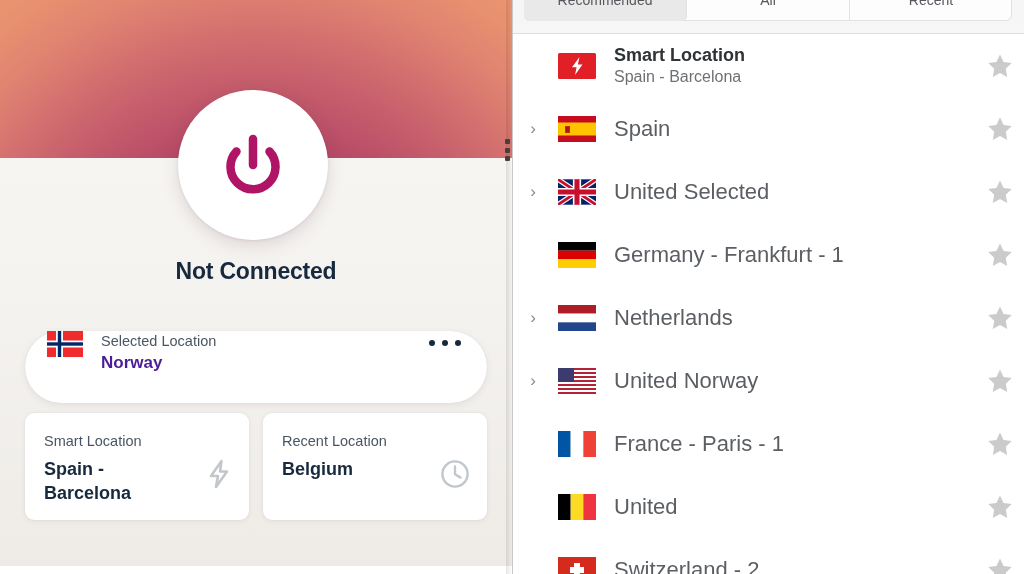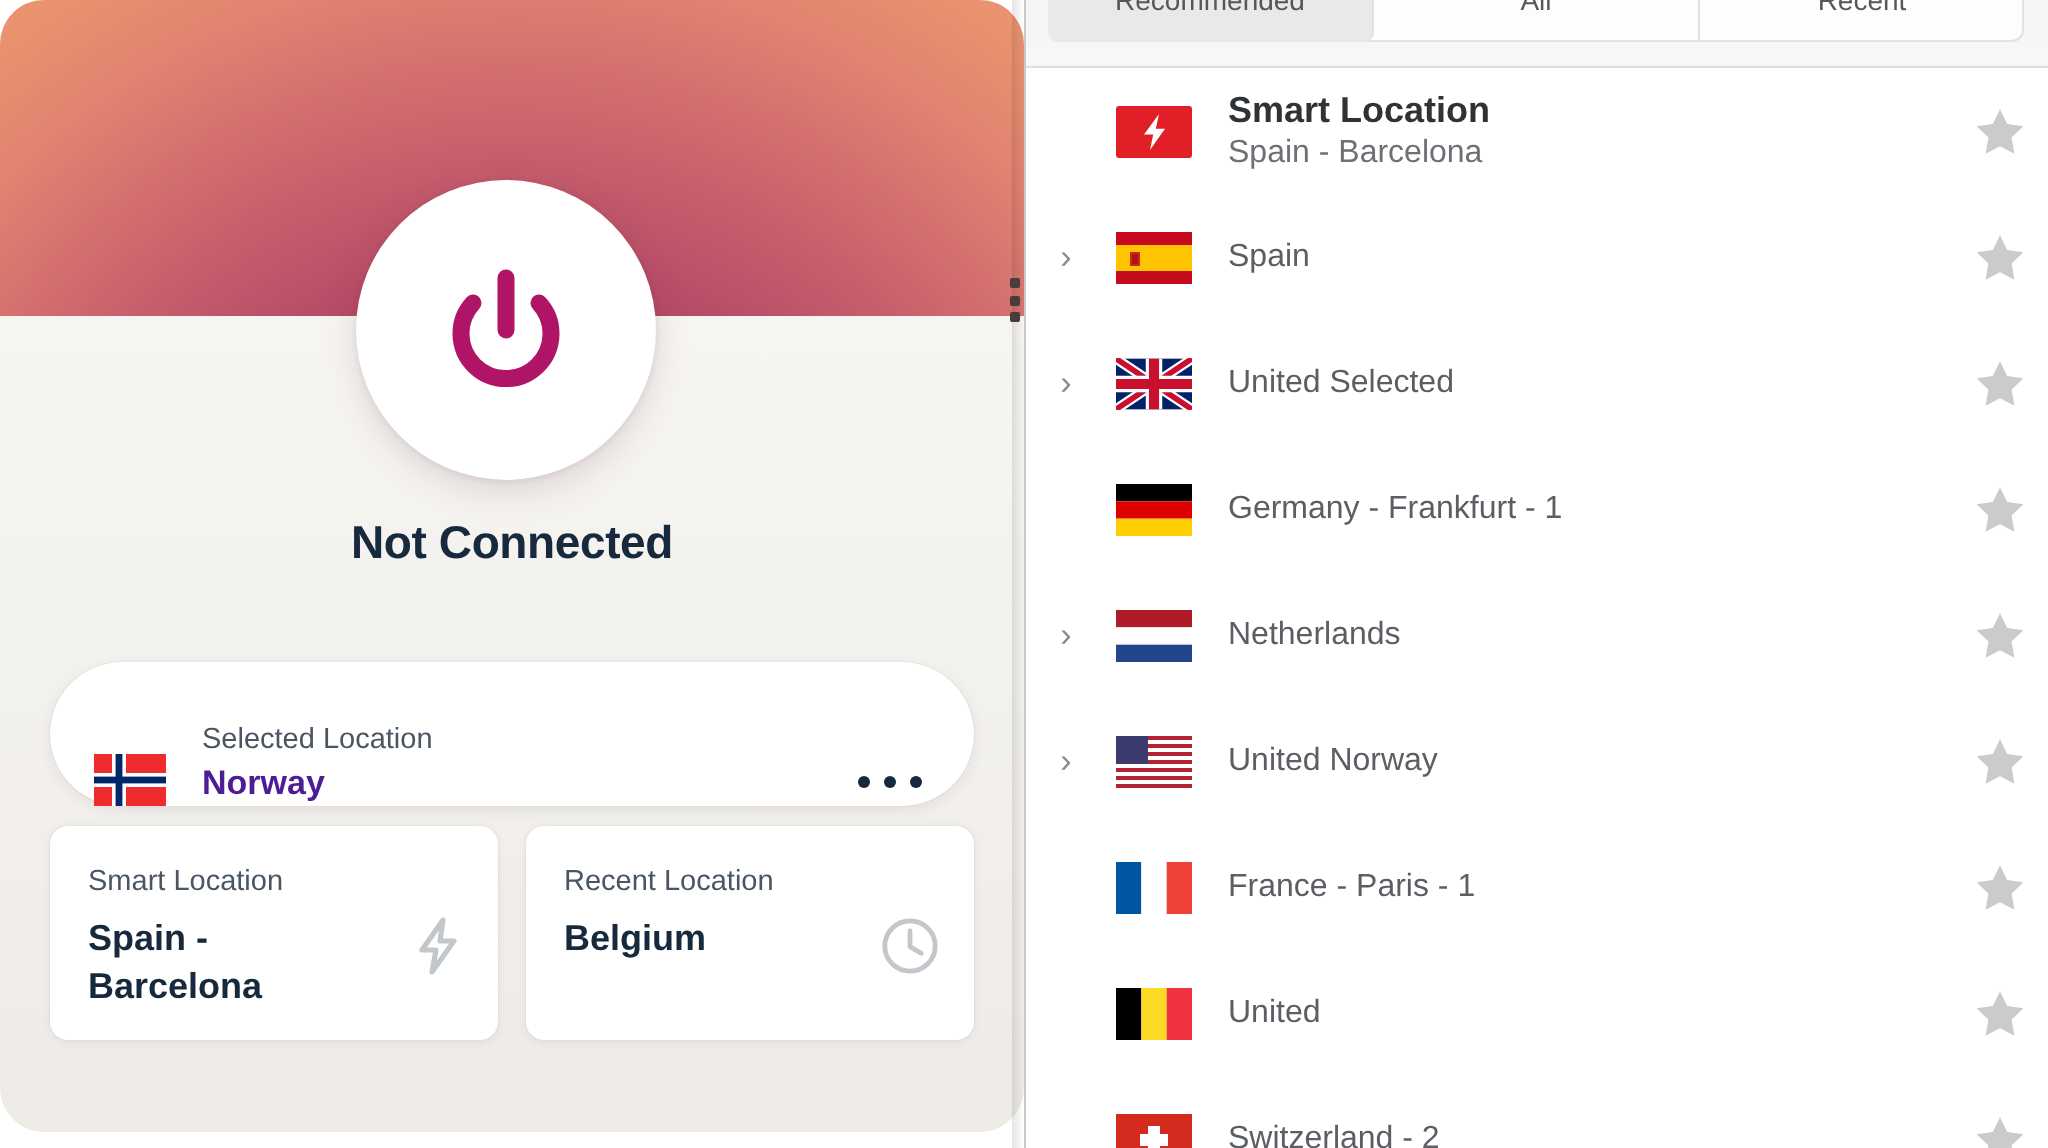--- a/index.html
+++ b/index.html
@@ -11,21 +11,20 @@
   }
   #root { position:relative; width:1024px; height:574px; display:flex; }
 
   
   .left-panel {
     position:relative;
     width:512px; height:566px;
     background:linear-gradient(180deg,#FAF9F7 0%, #F4F2EF 55%, #EEEBE7 100%);
     overflow:hidden;
     flex:0 0 512px;
-    border-radius:22px;
   }
   .hero {
     position:absolute; left:0; top:0; width:512px; height:158px;
     overflow:hidden;
   }
   .hero-glow {
     position:absolute;
     left:50%; top:-260px;
     transform:translateX(-50%);
     width:1200px; height:1200px;
@@ -76,21 +75,21 @@
     text-align:center;
     font-size:23px; font-weight:bold; letter-spacing:-0.2px;
     color:#16293D;
   }
 
   .selected-card {
     position:absolute; left:25px; top:331px;
     width:462px; height:72px;
     background:#FFFFFF; border-radius:36px;
     box-shadow:0 2px 7px rgba(70,60,60,0.09), 0 0 1px rgba(70,60,60,0.14);
-    display:flex; align-items:flex-end; cursor:pointer;
+    display:flex; align-items:flex-start; cursor:pointer;
   }
   .sel-flag { margin-left:22px; width:36px; height:26px; flex:0 0 36px; }
   .sel-texts { margin-left:18px; flex:1; }
   .sel-label { font-size:14.5px; color:#4A5663; line-height:20px; }
   .sel-value { font-size:17px; font-weight:bold; color:#4c1d95; line-height:22px; margin-top:1px; }
   .dots-btn {
     margin-right:25px; width:34px; height:24px;
     display:flex; align-items:center; justify-content:space-between;
     background:none; border:none; cursor:pointer; padding:0 1px;
   }
@@ -162,21 +161,21 @@
   .row-chevron {
     width:26px; margin-left:8px; flex:0 0 26px;
     display:flex; align-items:center; justify-content:center;
     color:#8A8A8A; font-size:17px; line-height:1;
     background:none; border:none; cursor:pointer; padding:0;
     font-family:"Liberation Sans", sans-serif;
   }
   .row-chevron.hidden { visibility:hidden; }
   .row-flag { flex:0 0 38px; width:38px; height:26px; margin-left:12px; }
   .row-text { flex:1; margin-left:18px; min-width:0; }
-  .row-title { font-size:16px; color:#5B5F63; line-height:24px; white-space:nowrap; }
+  .row-title { font-size:22px; color:#5B5F63; line-height:24px; white-space:nowrap; }
   .row-title.bold { font-weight:bold; color:#2F3336; font-size:18px; line-height:21px; }
   .row-sub { font-size:16px; color:#6D7175; line-height:20px; margin-top:1px; }
   .row-star {
     flex:0 0 48px; width:48px;
     display:flex; align-items:center; justify-content:center;
     background:none; border:none; cursor:pointer; padding:0;
   }
 
   
   .panel-edge {

